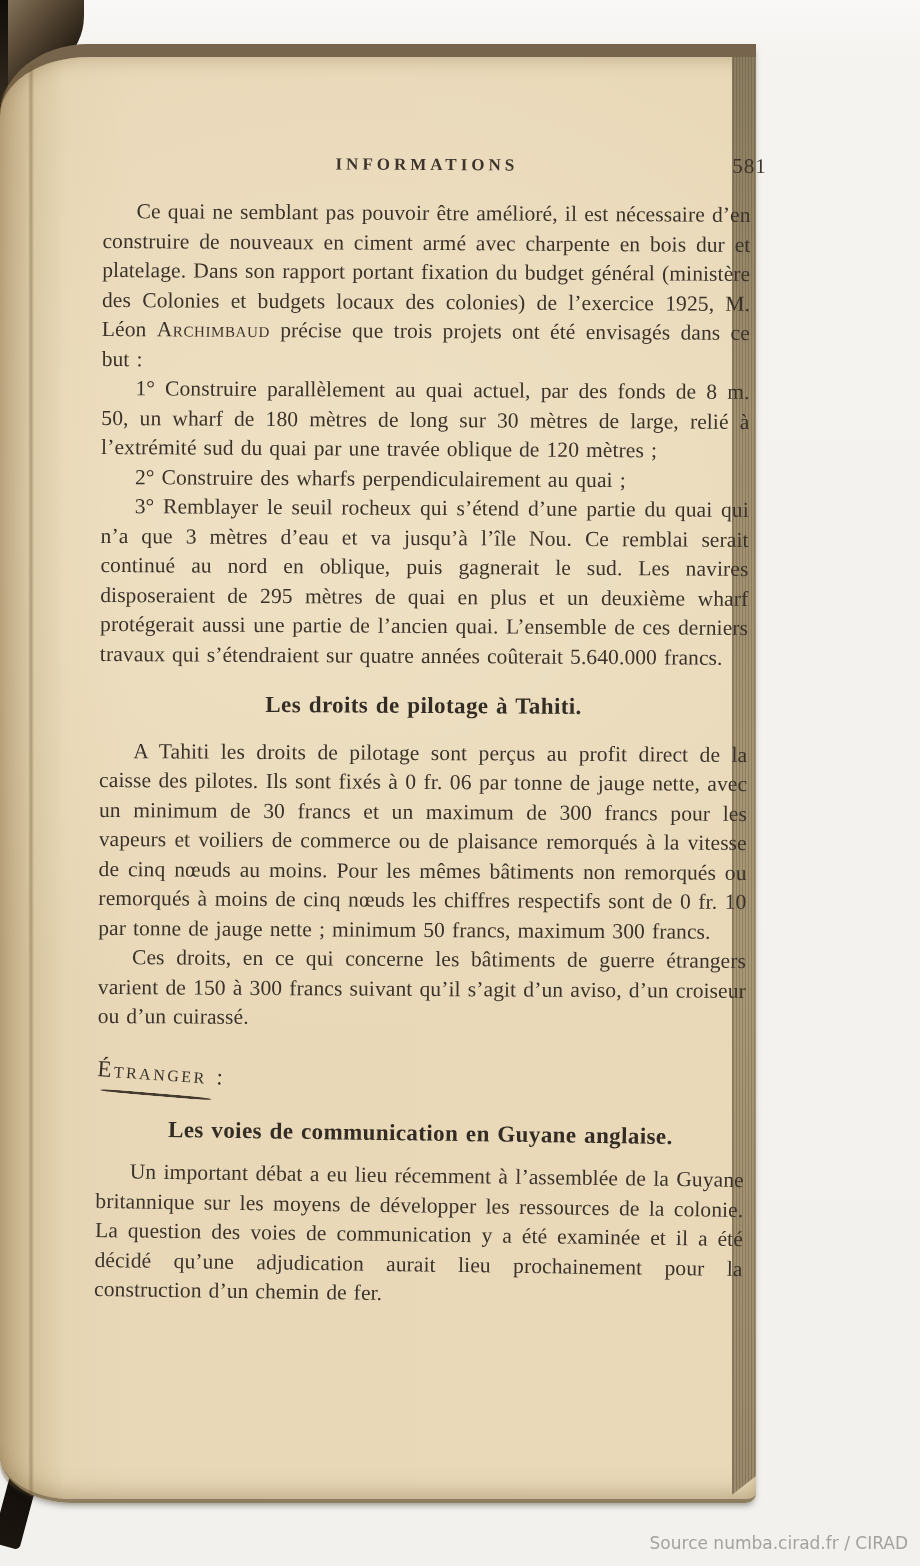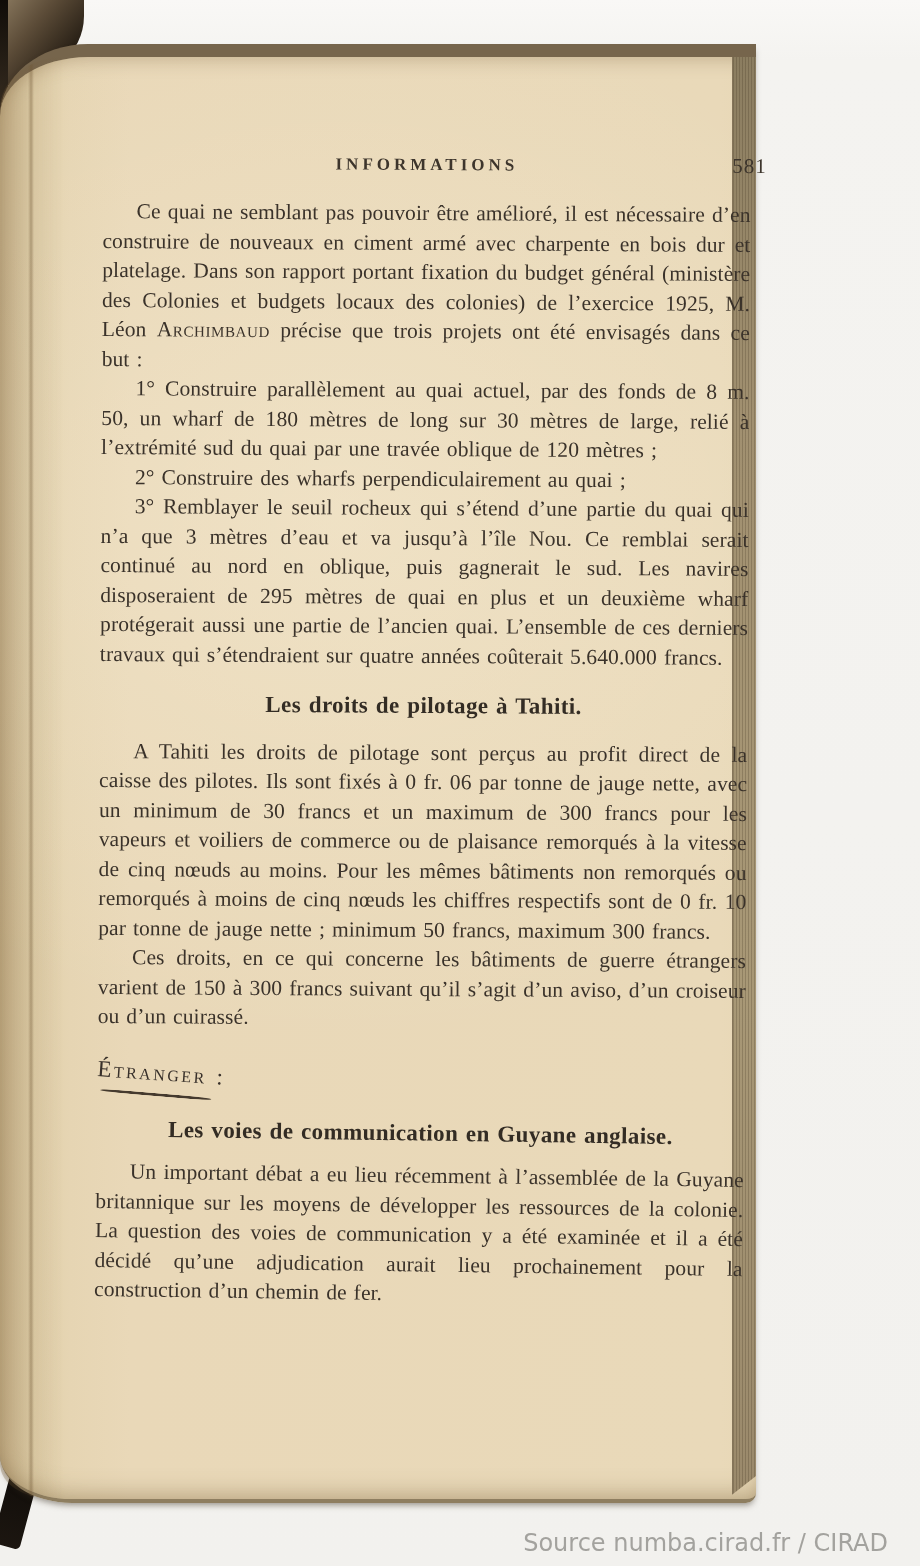--- a/index.html
+++ b/index.html
@@ -88,23 +88,23 @@
   h2.sec-heading.guyane{margin:22px 0 14px;}
   .tilt-more{transform:rotate(.45deg);transform-origin:0 0;}
   .etranger{margin-top:22px;width:max-content;transform:rotate(3.2deg);transform-origin:0 50%;}
   .etranger-text{font-variant:small-caps;font-size:23px;letter-spacing:2.5px;color:#38302a;}
   .flourish{width:112px;height:0;margin:4px 0 0 4px;border-top:3px solid #453a2e;border-radius:100%/5px;transform:rotate(.8deg);}
 
   
   .footer{
     position:absolute;left:0;right:0;bottom:0;height:46px;z-index:2;
     display:flex;align-items:center;justify-content:flex-end;
-    padding-right:32px;box-sizing:border-box;
+    padding-right:12px;box-sizing:border-box;
     font-family:"DejaVu Sans", sans-serif;
-    font-size:24px;color:#a3a29e;
+    font-size:17px;color:#a3a29e;
   }
 </style>
 </head>
 <body>
 
 <div class="stage">
 
   <div class="binding-corner"></div>
   <div class="spine-top-strip"></div>
   <div class="spine-bottom-wedge"></div>

